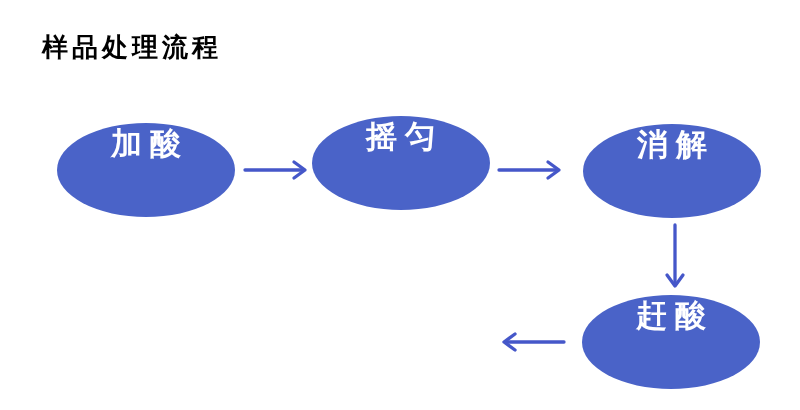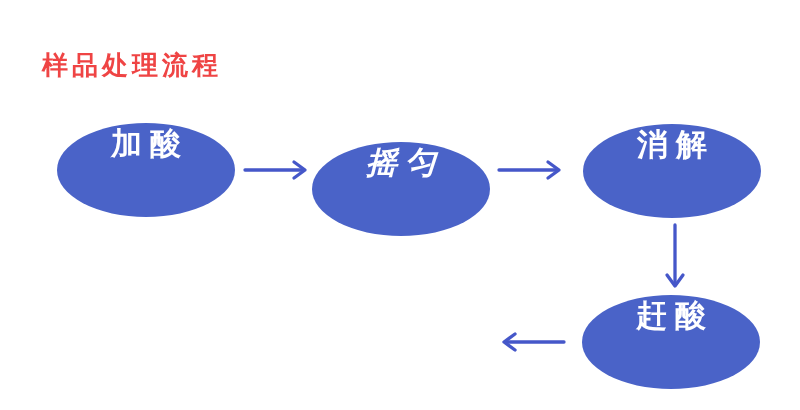--- a/index.html
+++ b/index.html
@@ -11,24 +11,24 @@
   .canvas {
     position: relative;
     width: 800px;
     height: 410px;
     background: #ffffff;
     overflow: hidden;
   }
   .diagram-title {
     position: absolute;
     left: 42px;
-    top: 48px;
+    top: 30px;
     font-size: 26px;
     font-weight: bold;
-    color: #ef4444;
+    color: #000000;
     letter-spacing: 4px;
     white-space: nowrap;
   }
   .node {
     position: absolute;
     width: 178px;
     height: 94px;
     background: #4a63c8;
     border-radius: 50%;
     display: flex;
@@ -37,21 +37,21 @@
   }
   .node .node-label {
     color: #ffffff;
     font-size: 31px;
     font-weight: bold;
     letter-spacing: 8px;
     text-indent: 8px; 
     white-space: nowrap;
   }
   .node-add-acid   { left: 57px;  top: 123px; }
-  .node-shake      { left: 312px; top: 142px; font-style: italic; }
+  .node-shake      { left: 312px; top: 116px; }
   .node-digest     { left: 583px; top: 124px; }
   .node-drive-acid { left: 582px; top: 295px; }
   .node-fix-volume { left: 312px; top: 296px; }
   .arrow-layer {
     position: absolute;
     left: 0; top: 0;
     width: 800px;
     height: 410px;
     pointer-events: none;
   }

